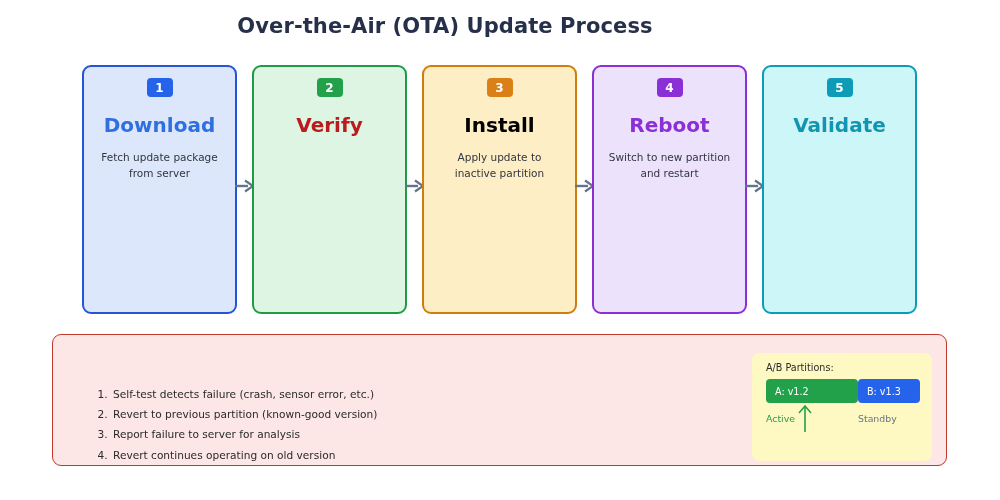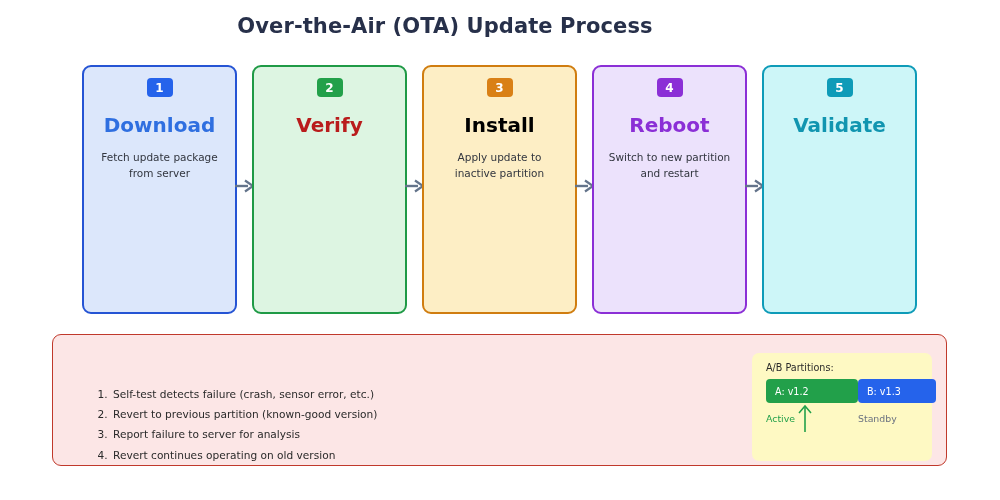--- a/index.html
+++ b/index.html
@@ -148,21 +148,21 @@
     height: 24px;
     border-radius: 4px;
     display: flex;
     align-items: center;
     color: #ffffff;
     font-size: 9.6px;
     padding-left: 9px;
     box-sizing: border-box;
   }
   .part-a { left: 14px; width: 92px; background: #22a04a; }
-  .part-b { left: 106px; width: 78px; background: #2563eb; }
+  .part-b { left: 106px; width: 62px; background: #2563eb; }
 
   .part-label {
     position: absolute;
     top: 60px;
     font-size: 9.4px;
   }
   .label-active  { left: 14px;  color: #22a04a; }
   .label-standby { left: 106px; color: #6b7280; }
 
   .active-arrow {

